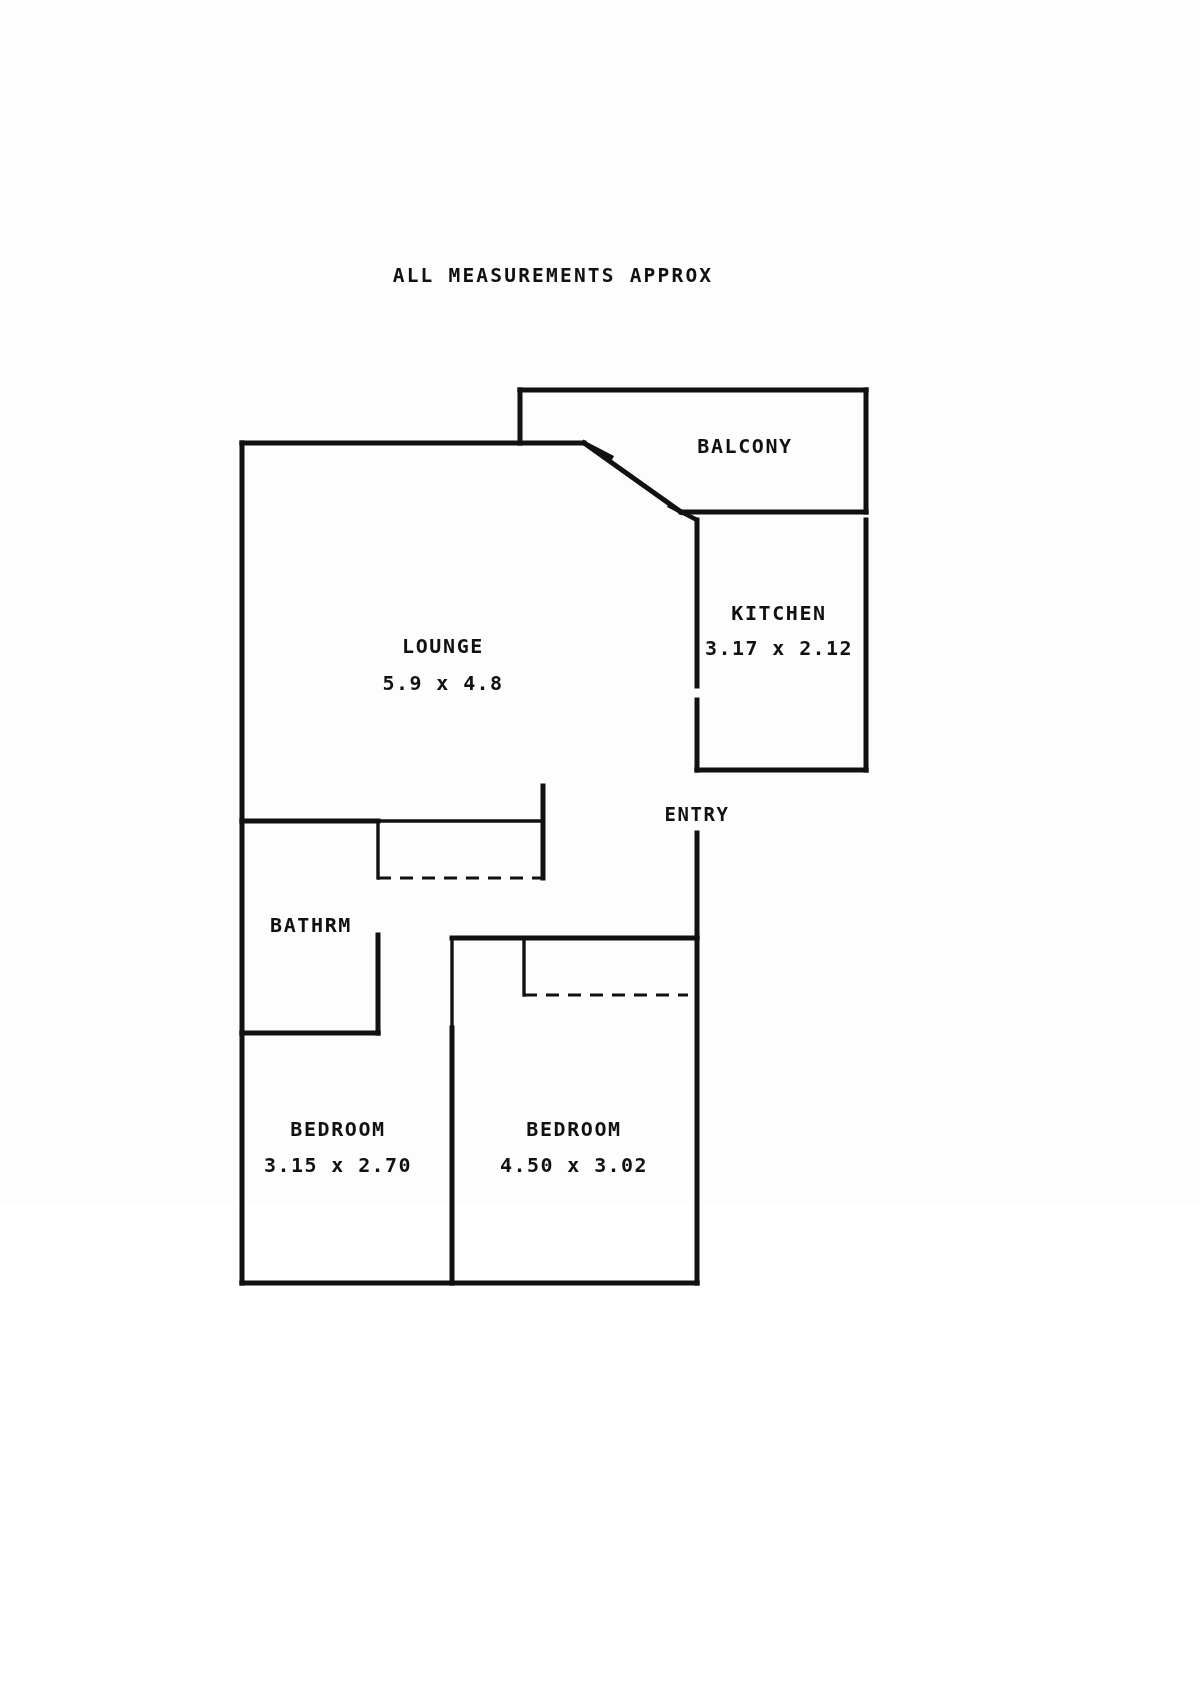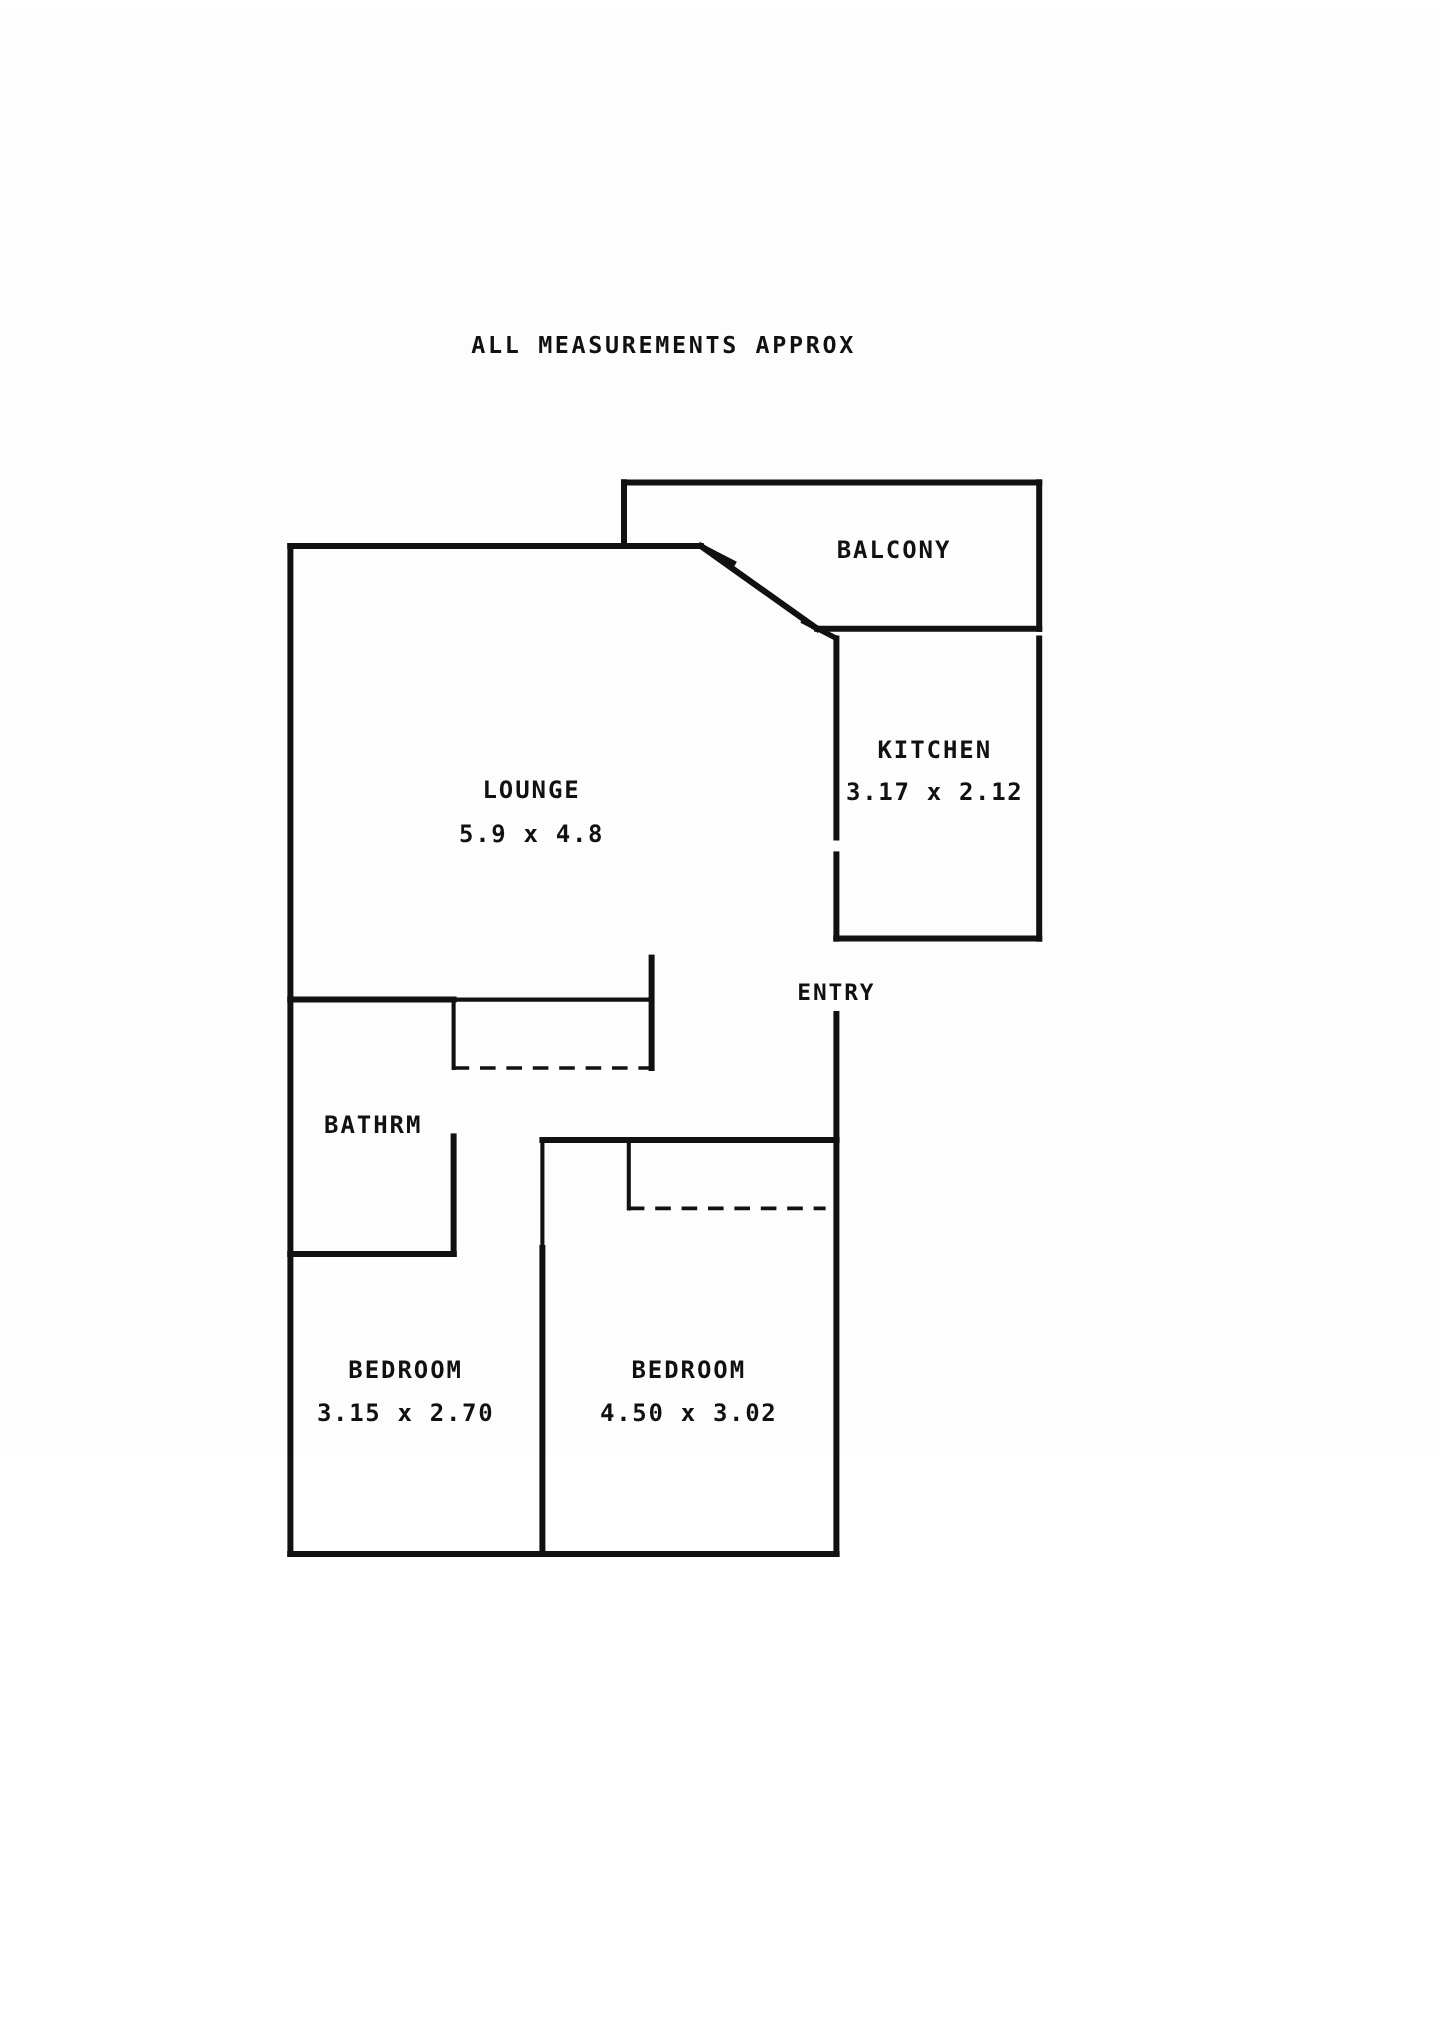--- a/index.html
+++ b/index.html
@@ -11,21 +11,21 @@
   body {
     width: 1200px;
     height: 1698px;
     font-family: "DejaVu Sans Mono", "Liberation Mono", monospace;
     position: relative;
     overflow: hidden;
   }
   #plan-root {
     position: absolute;
     left: 0;
-    top: 12px;
+    top: 0;
     width: 1200px;
     height: 1202px;
     background: #fdfdfd;
   }
   svg.plan {
     display: block;
     width: 1200px;
     height: 1698px;
   }
   .wall {

